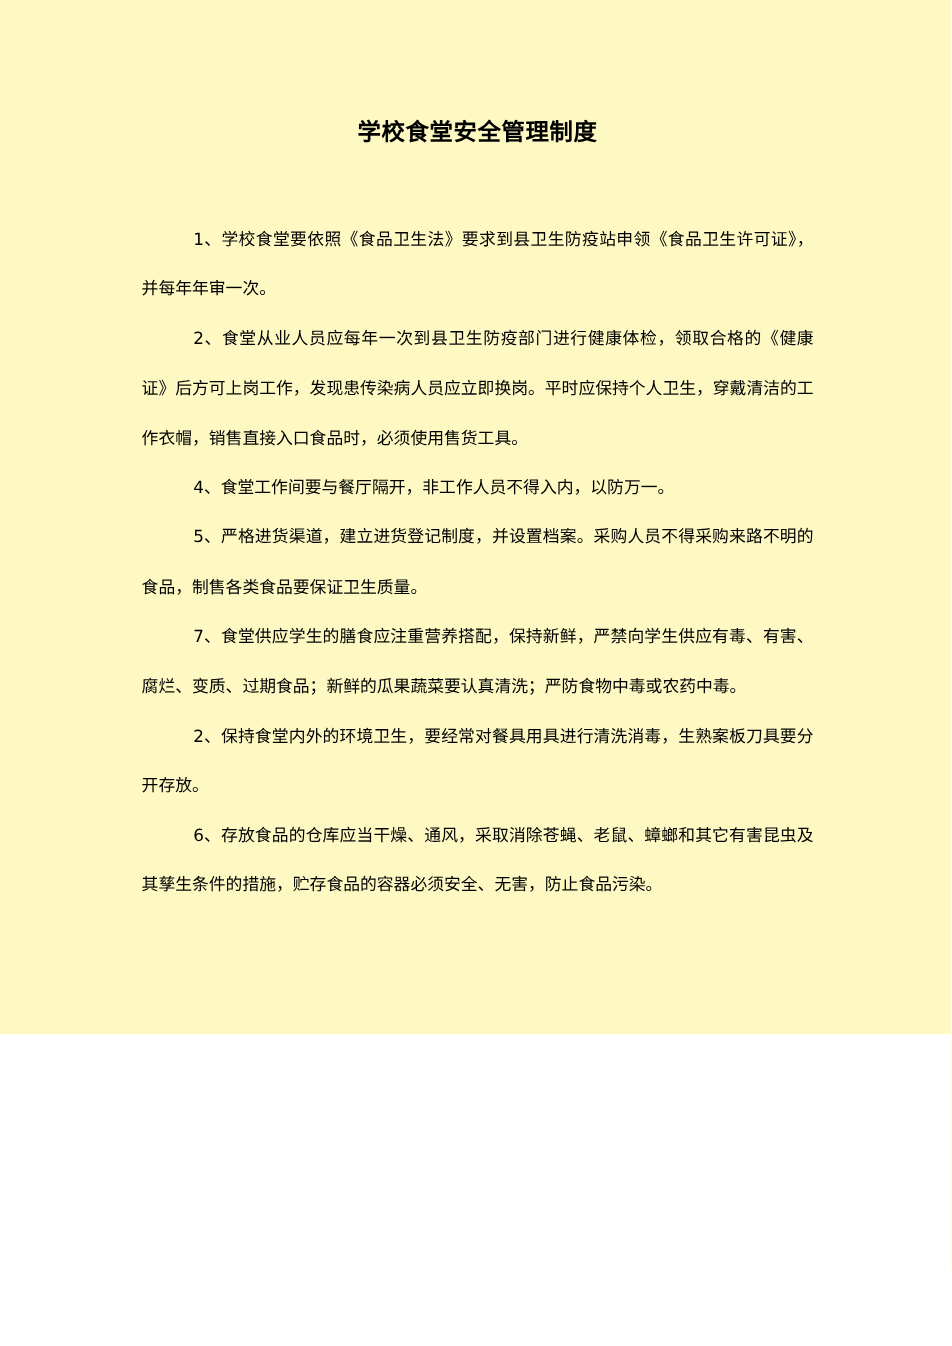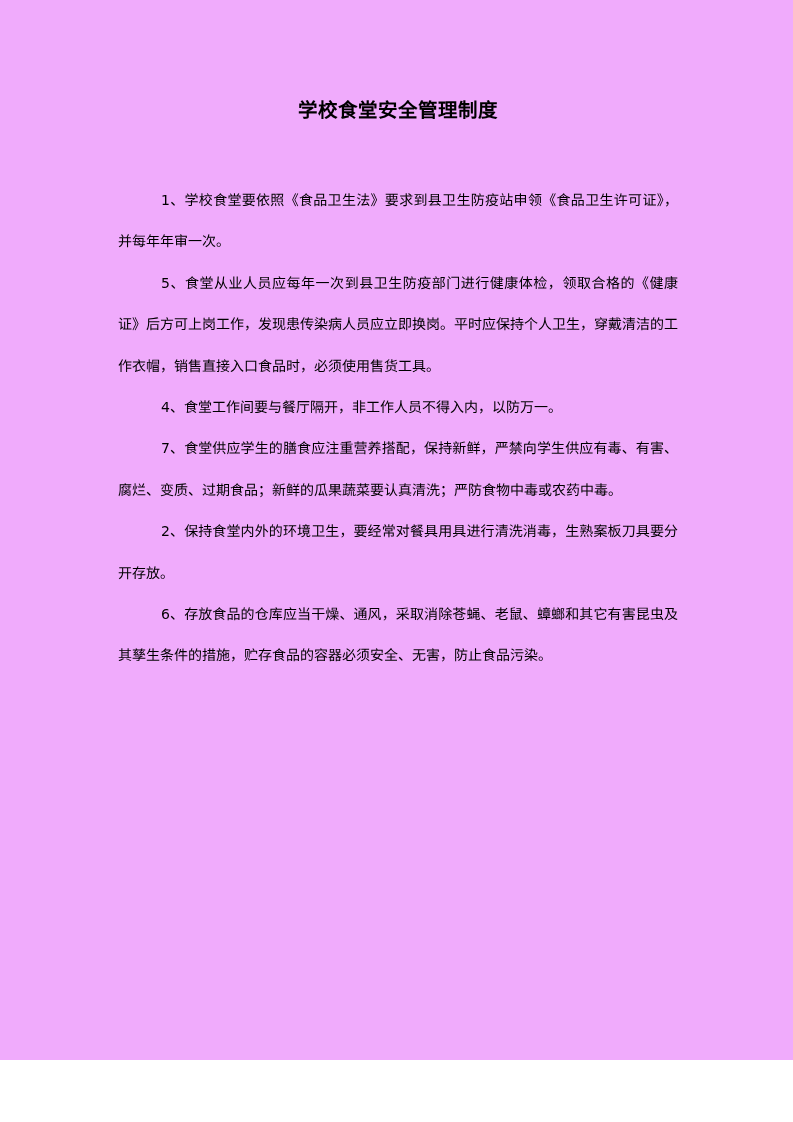--- a/index.html
+++ b/index.html
@@ -5,23 +5,23 @@
 <style>
   html, body {
     margin: 0;
     padding: 0;
     background: #ffffff;
   }
 
   .page {
     position: relative;
     width: 793px;
-    height: 1060px;
+    height: 862px;
     margin: 0 auto;
-    background: #f0abfc;
+    background: #fef9c3;
     overflow: hidden;
     box-sizing: border-box;
     font-family: "DejaVu Sans", "Liberation Sans", sans-serif;
     color: #000000;
     -webkit-font-smoothing: none;
   }
 
   .doc-body {
     position: absolute;
     left: 118px;
@@ -71,22 +71,23 @@
 <div class="page">
 
   <div class="doc-body">
 
     <h1 class="doc-title">学校食堂安全管理制度</h1>
 
     <div class="title-spacer"></div>
 
     <div class="para-list">
       <p class="para">1、学校食堂要依照《食品卫生法》要求到县卫生防疫站申领《食品卫生许可证》，并每年年审一次。</p>
-      <p class="para">5、食堂从业人员应每年一次到县卫生防疫部门进行健康体检，领取合格的《健康证》后方可上岗工作，发现患传染病人员应立即换岗。平时应保持个人卫生，穿戴清洁的工作衣帽，销售直接入口食品时，必须使用售货工具。</p>
+      <p class="para">2、食堂从业人员应每年一次到县卫生防疫部门进行健康体检，领取合格的《健康证》后方可上岗工作，发现患传染病人员应立即换岗。平时应保持个人卫生，穿戴清洁的工作衣帽，销售直接入口食品时，必须使用售货工具。</p>
       <p class="para">4、食堂工作间要与餐厅隔开，非工作人员不得入内，以防万一。</p>
+      <p class="para">5、严格进货渠道，建立进货登记制度，并设置档案。采购人员不得采购来路不明的食品，制售各类食品要保证卫生质量。</p>
       <p class="para">7、食堂供应学生的膳食应注重营养搭配，保持新鲜，严禁向学生供应有毒、有害、腐烂、变质、过期食品；新鲜的瓜果蔬菜要认真清洗；严防食物中毒或农药中毒。</p>
       <p class="para">2、保持食堂内外的环境卫生，要经常对餐具用具进行清洗消毒，生熟案板刀具要分开存放。</p>
       <p class="para">6、存放食品的仓库应当干燥、通风，采取消除苍蝇、老鼠、蟑螂和其它有害昆虫及其孳生条件的措施，贮存食品的容器必须安全、无害，防止食品污染。</p>
     </div>
 
   </div>
 
 </div>
 
 </body></html>

